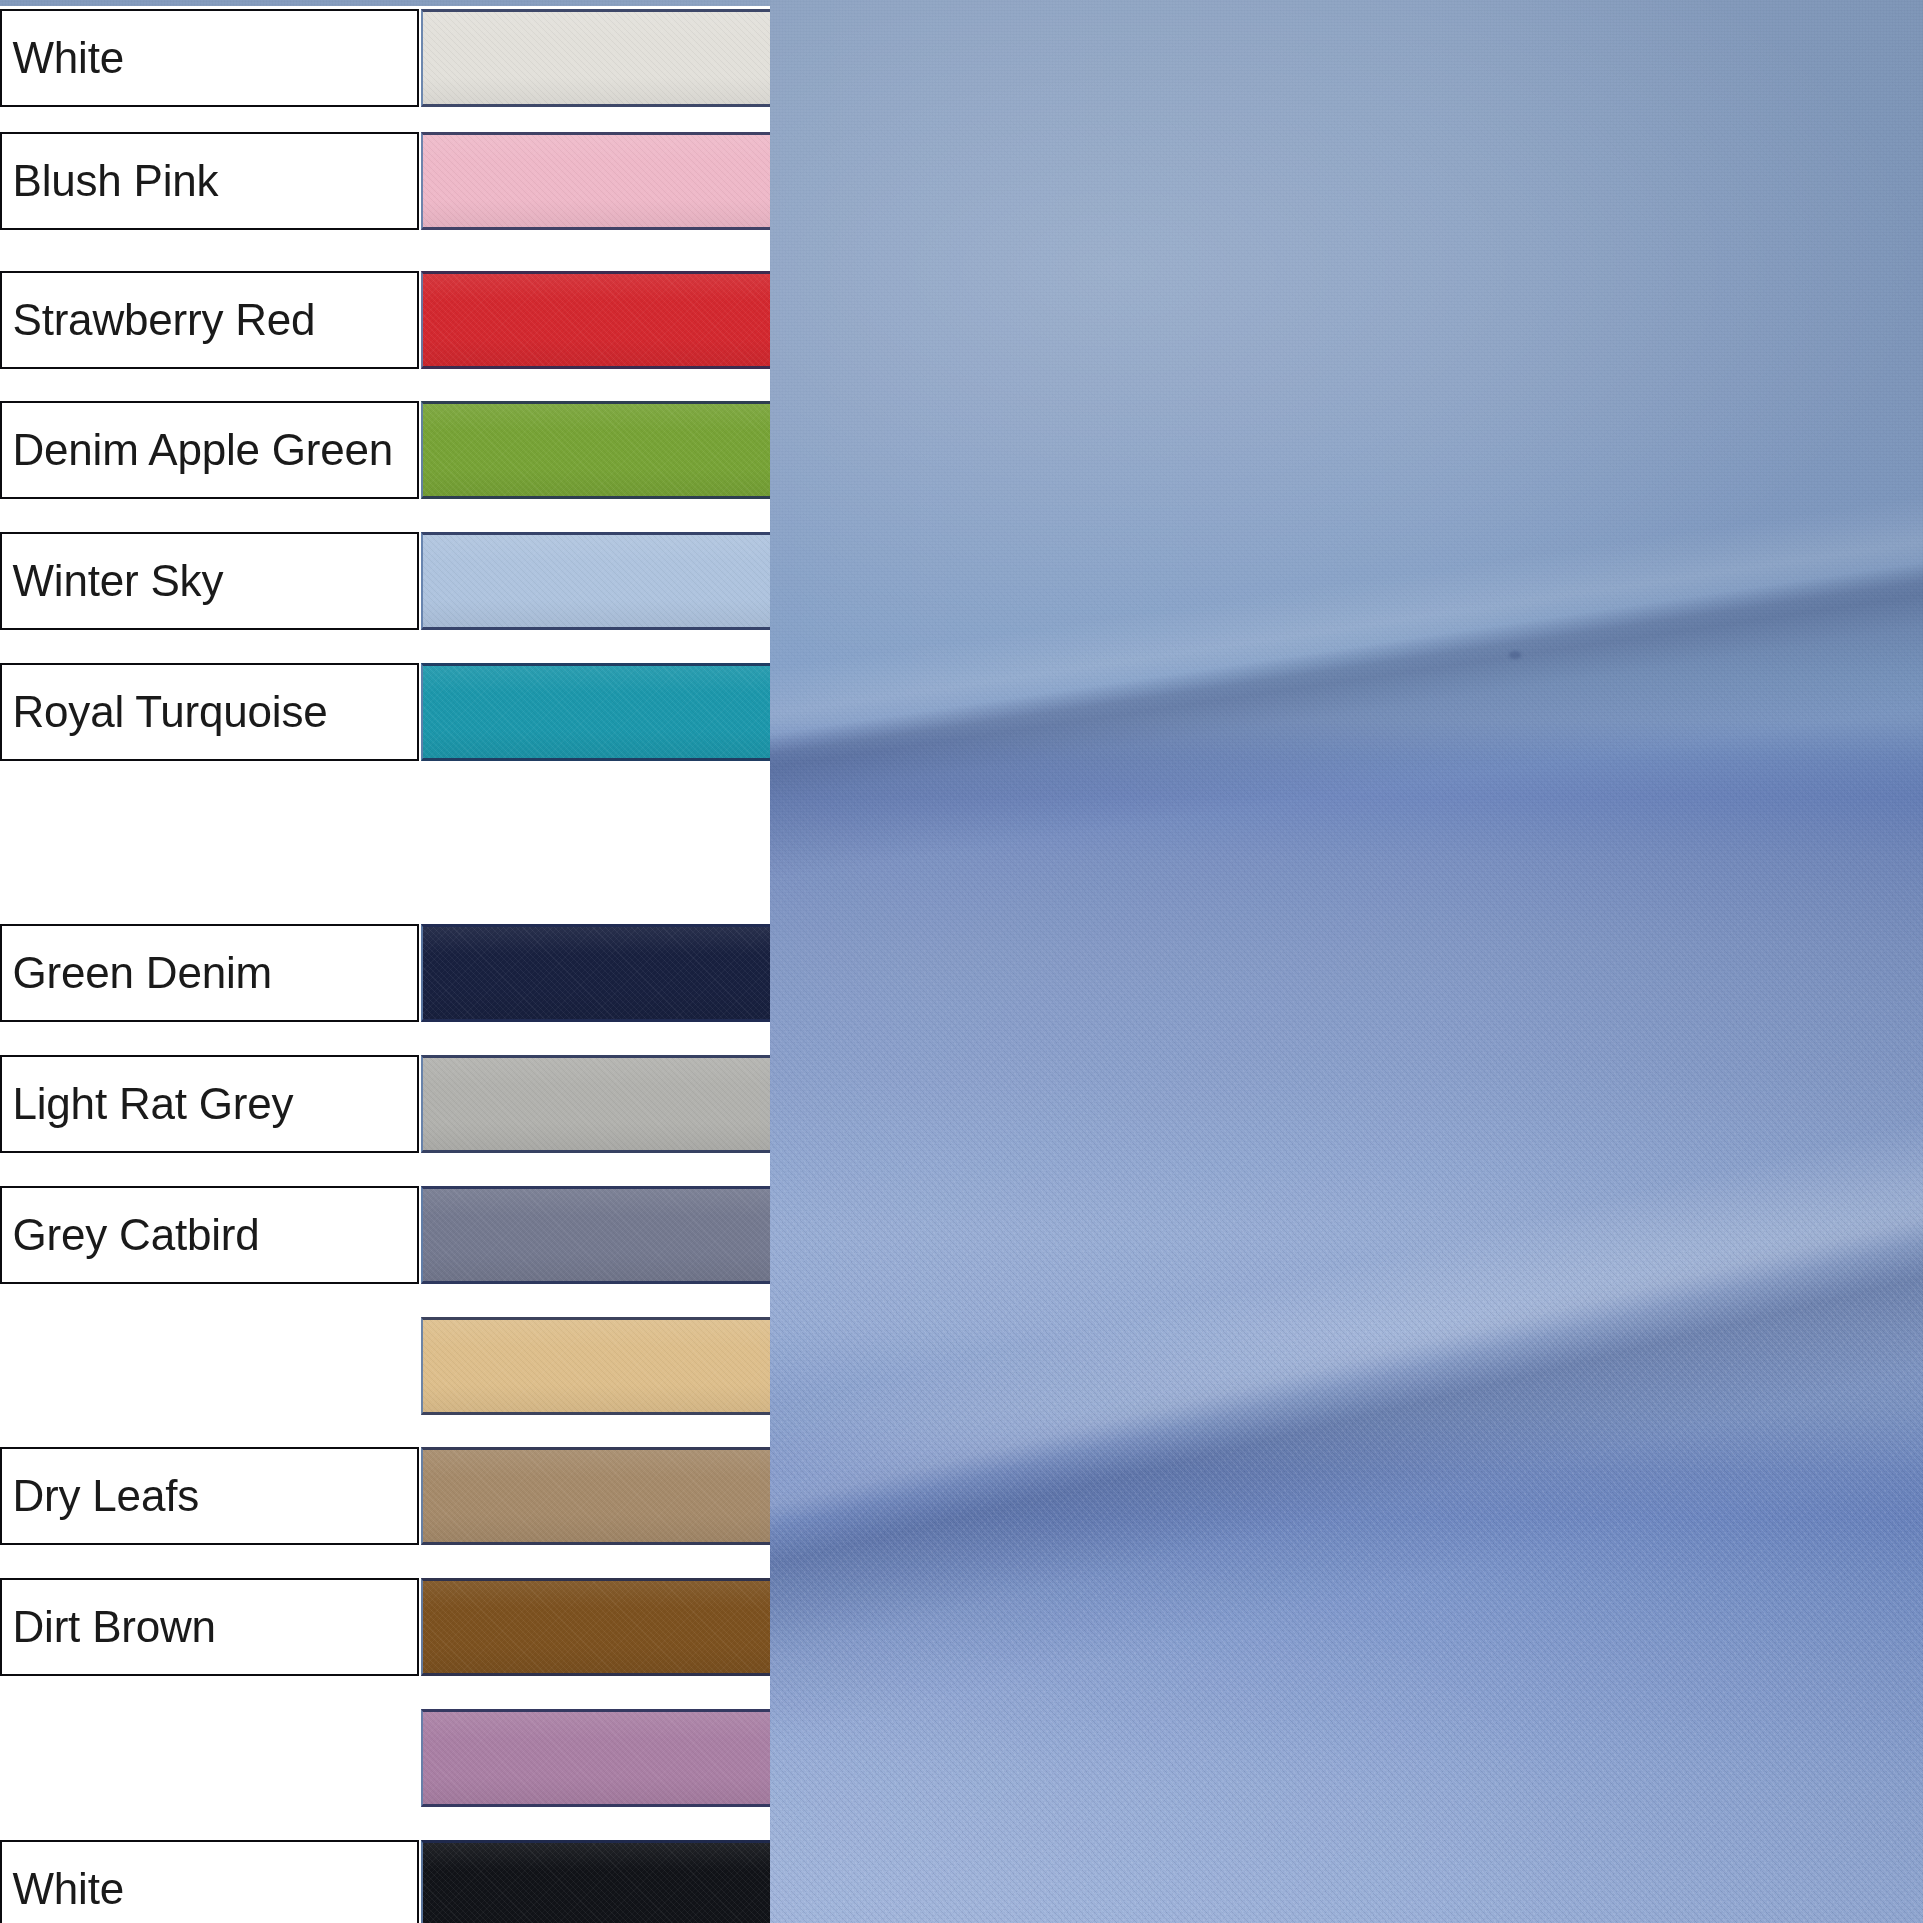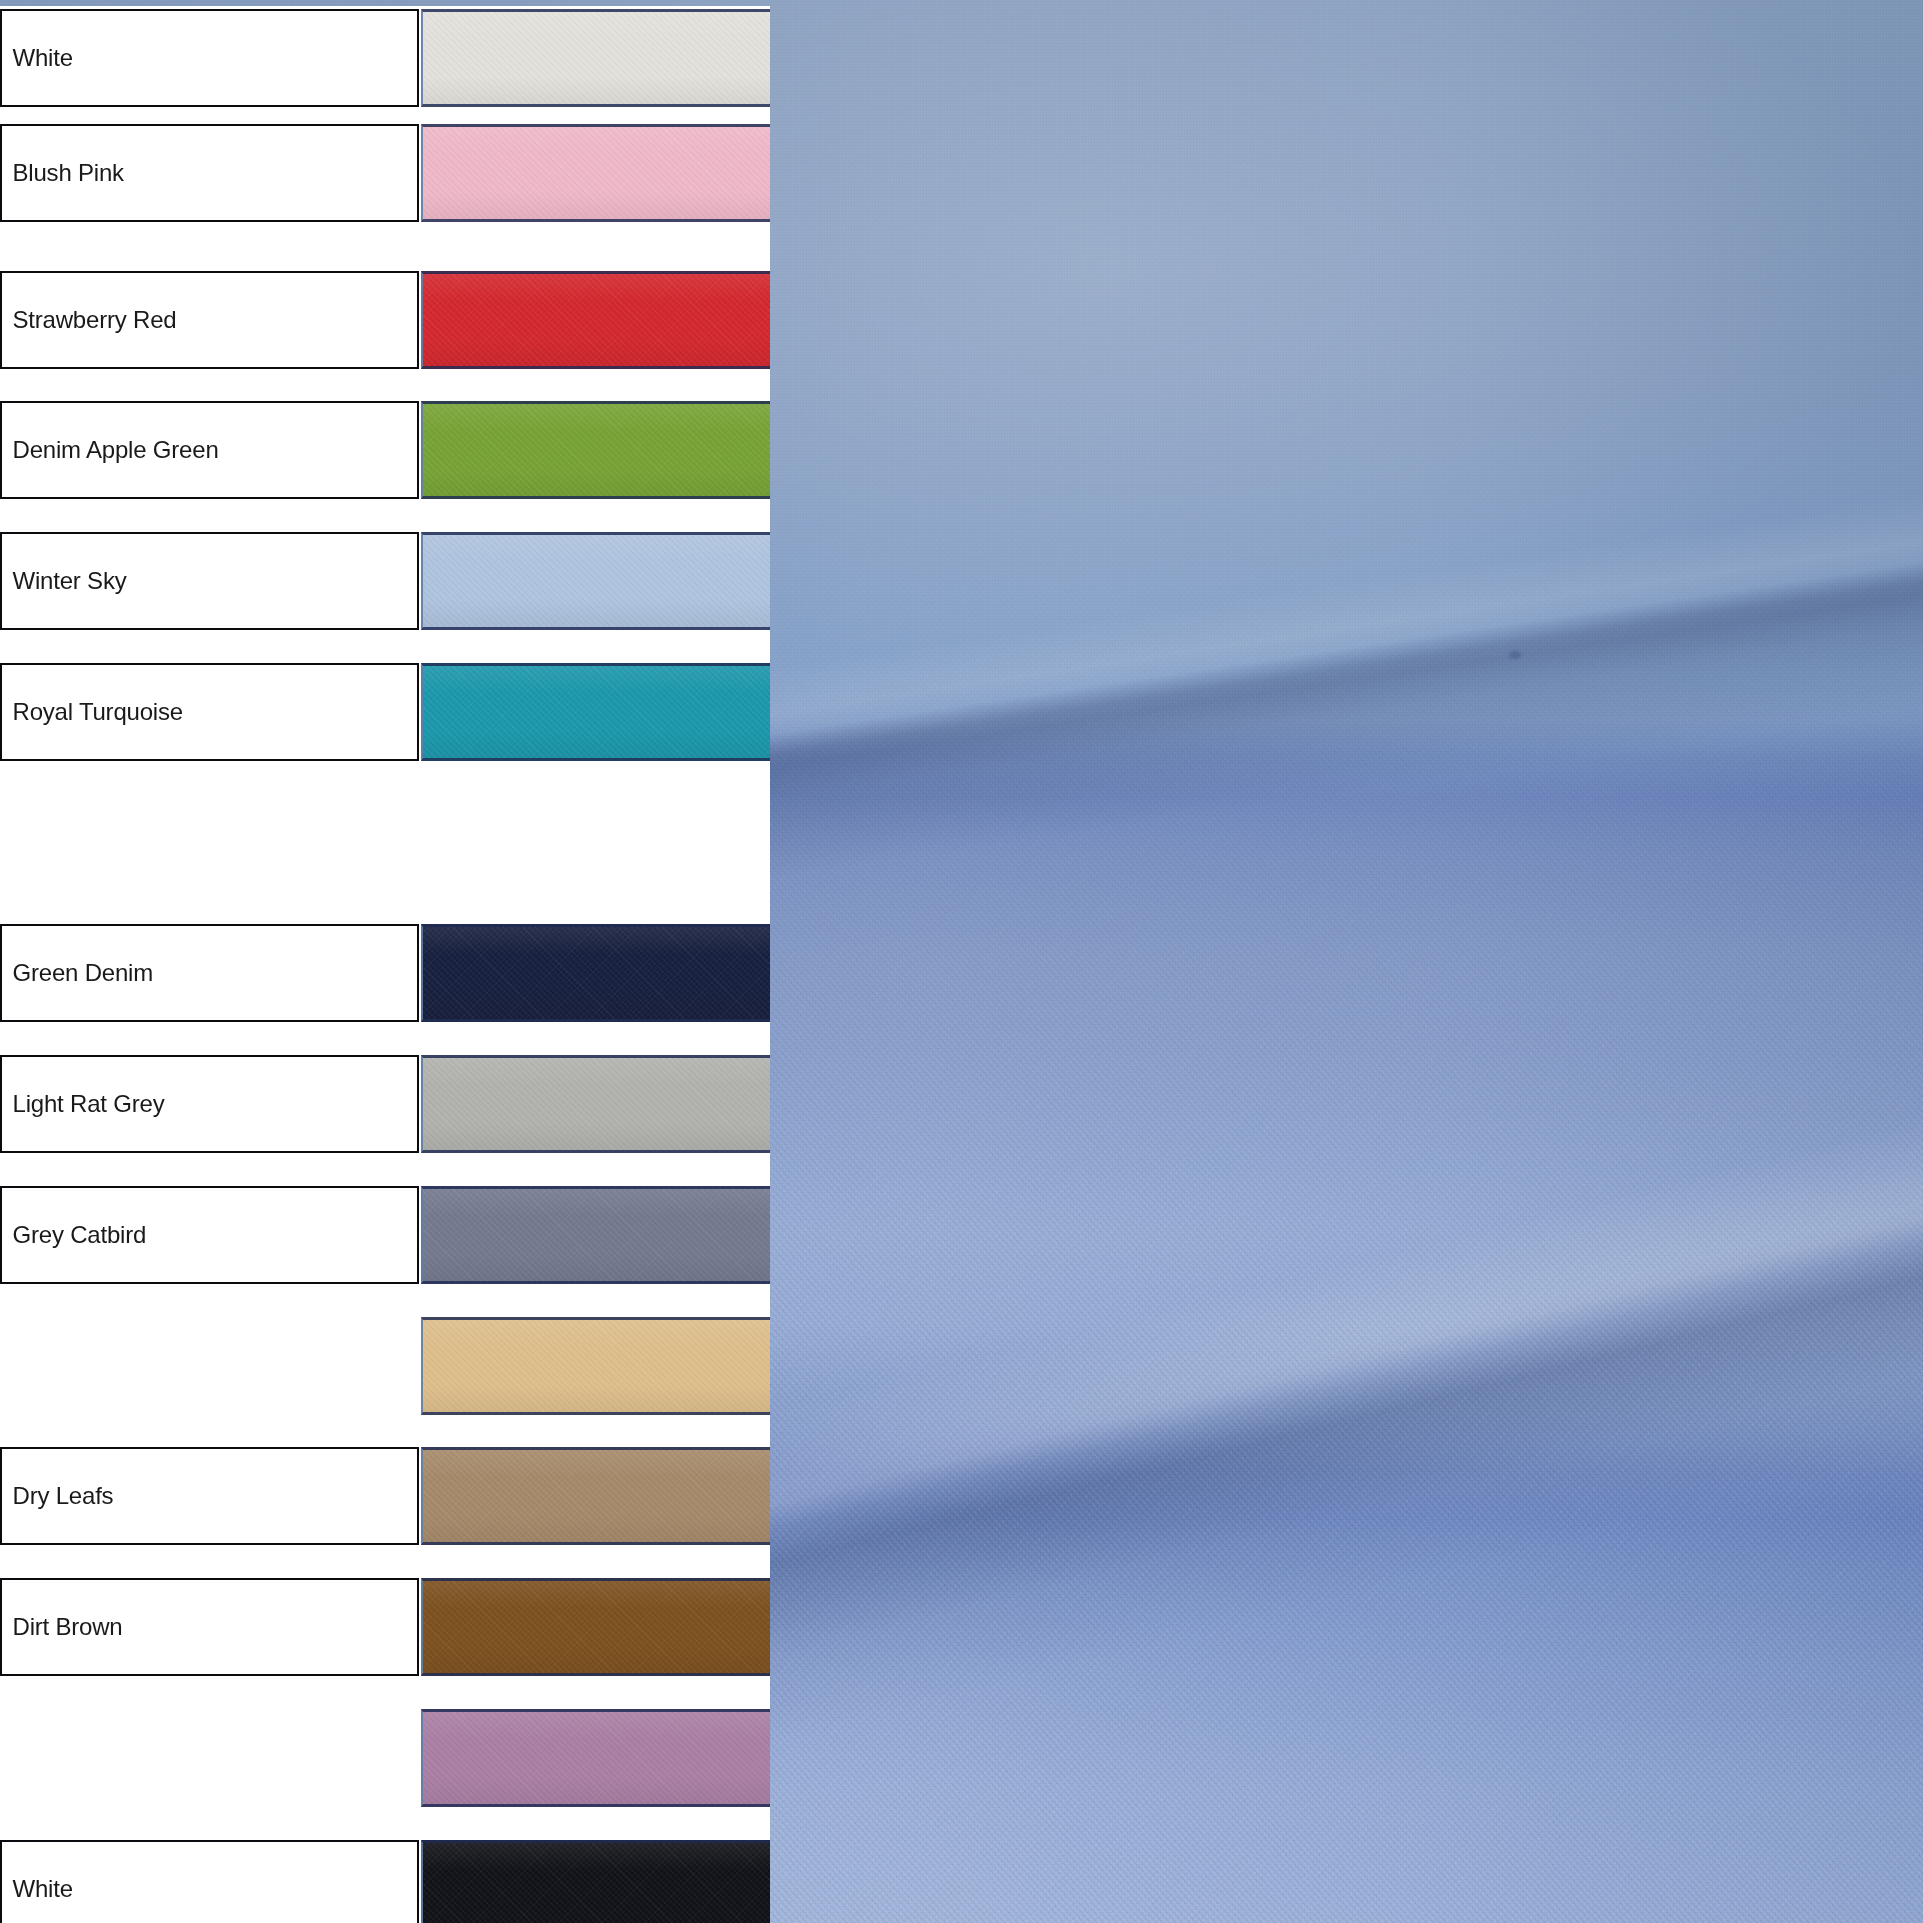--- a/index.html
+++ b/index.html
@@ -236,21 +236,21 @@
     width: 419px;
     height: 98px;
     box-sizing: border-box;
     border: 2.3px solid #0b0b0f;
     background: #ffffff;
     display: flex;
     align-items: center;
   }
   .label-text {
     padding-left: 10.5px;
-    font-size: 24px;
+    font-size: 44px;
     line-height: 1;
     color: #1a1a1a;
     letter-spacing: -0.2px;
     white-space: nowrap;
   }
   .swatch {
     position: absolute;
     left: 421px;
     top: 0;
     width: 349px;
@@ -318,21 +318,21 @@
 
   <div class="row" style="top: 9px;">
         <div class="label-box">
           <span class="label-text">White</span>
         </div>
         <div class="swatch" style="background: rgb(226, 224, 218);">
           <div class="swatch-tex"></div>
           <div class="swatch-shade"></div>
         </div>
       </div>
-      <div class="row" style="top: 124px; padding-left: 40px;">
+      <div class="row" style="top: 132px; padding-left: 40px;">
         <div class="label-box">
           <span class="label-text">Blush Pink</span>
         </div>
         <div class="swatch" style="background: rgb(238, 184, 200);">
           <div class="swatch-tex"></div>
           <div class="swatch-shade"></div>
         </div>
       </div>
       <div class="row" style="top: 271px;">
         <div class="label-box">

